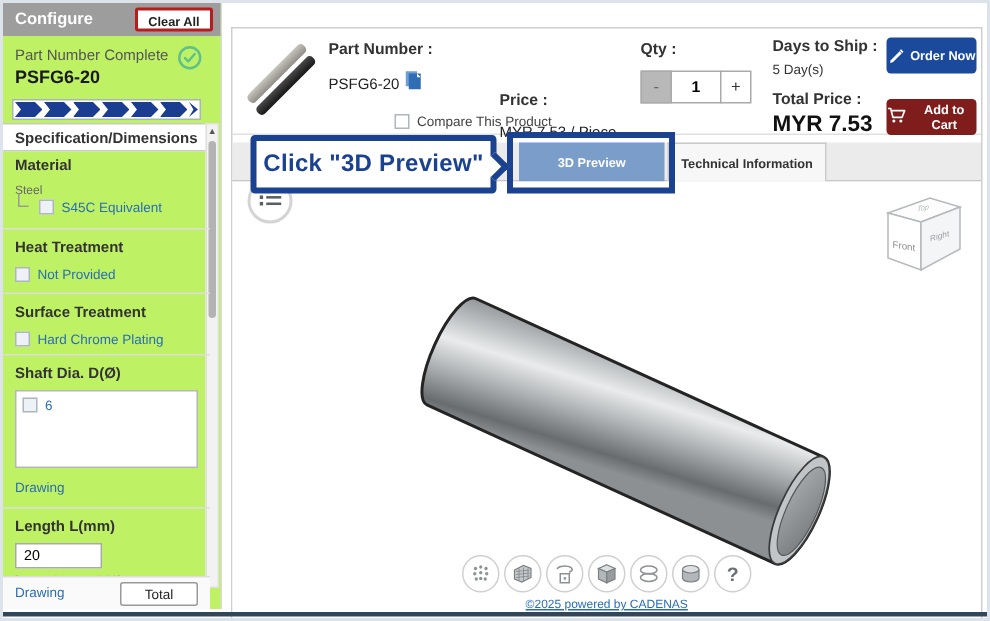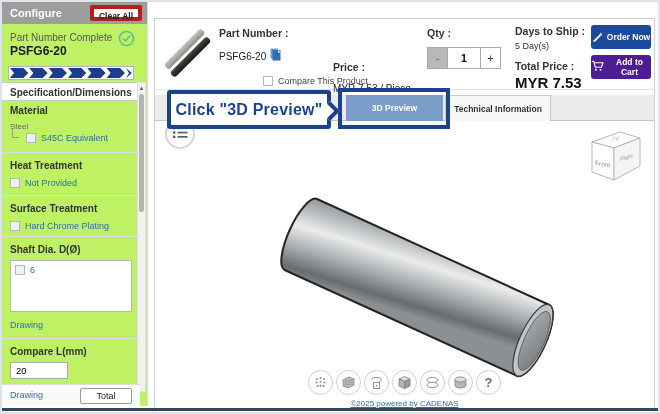--- a/index.html
+++ b/index.html
@@ -6,21 +6,21 @@
   html,body { width:660px; height:414px; }
   body { font-family:"Liberation Sans", sans-serif; background:#fff; }
   .page { position:relative; width:660px; height:414px; background:#fff;
           border:2px solid #dde3ea; overflow:hidden; }
 
   
   .sidebar { position:absolute; left:0; top:0; width:146px; height:404px; background:#bef264; border-right:1px solid #d9d9d9; }
   .sb-head { position:absolute; left:0; top:0; width:100%; height:22px; background:#9d9d9d; }
   .sb-title { position:absolute; left:8px; top:5px; color:#fff; font-size:11px; font-weight:bold; }
   .clear-all-btn { position:absolute; right:5px; top:3px; width:52px; height:16px; background:#fff;
-                   border:4px solid #b91c1c; font-size:8.5px; font-weight:bold; color:#222; text-align:center; line-height:14px; border-radius:2px; cursor:pointer; }
+                   border:2px solid #b91c1c; font-size:8.5px; font-weight:bold; color:#222; text-align:center; line-height:14px; border-radius:2px; cursor:pointer; }
   .status-label { position:absolute; left:8px; top:30px; font-size:10px; color:#555; }
   .sb-partno { position:absolute; left:8px; top:42px; font-size:12px; font-weight:bold; color:#1a1a1a; }
   .complete-check { position:absolute; right:12px; top:28px; }
   .progress { position:absolute; left:6px; top:64px; width:126px; height:14px; border:1px solid #a9b4bf; background:#fff;
               display:flex; gap:1px; padding:1px; align-items:stretch; }
   .chev { flex:1; background:#1b3d91; clip-path:polygon(0 0,calc(100% - 5px) 0,100% 50%,calc(100% - 5px) 100%,0 100%,4px 50%); }
   .chev-tip { flex:0 0 6px; background:#1b3d91; clip-path:polygon(0 0,100% 50%,0 100%,3px 50%); }
   .spec-header { position:absolute; left:0; top:80px; width:138px; height:19px; border-top:1px solid #c9c9c9; border-bottom:1px solid #c9c9c9;
                  font-size:10px; font-weight:bold; color:#333; padding:4px 0 0 8px; background:#fff; }
   .sb-scroll { position:absolute; right:1px; top:80px; width:9px; height:310px; background:#f2f2f2; border:1px solid #e0e0e0; }
@@ -68,21 +68,21 @@
   .step-plus { background:#fff; color:#333; margin-left:-1px; }
   .qty-val { width:33px; height:22px; border:1px solid #aaa; border-left:none; text-align:center; font-size:10.5px; font-weight:bold; font-family:"Liberation Sans",sans-serif; }
   .h-col-days { position:absolute; left:360px; top:6px; }
   .days-val { margin-top:4px; font-size:9px; color:#333; }
   .total-label { margin-top:9px; font-size:10.5px; font-weight:bold; color:#333; }
   .total-val { margin-top:2px; font-size:15px; font-weight:bold; color:#111; }
   .h-buttons { position:absolute; left:436px; top:6px; width:60px; }
   .act-btn { width:60px; height:24px; border:none; border-radius:3px; color:#fff; font-size:8.5px; font-weight:bold;
              display:flex; align-items:center; justify-content:center; gap:4px; cursor:pointer; font-family:"Liberation Sans",sans-serif; }
   .order { background:#1b4a9c; }
-  .cart { background:#4c1d95; margin-top:6px;text-align:center; }
+  .cart { background:#7f1d1d; margin-top:17px;text-align:center; }
 
   
   .tabstrip { position:absolute; left:0; top:76px; width:100%; height:26px; background:#ebebeb; border-bottom:1px solid #c6c6c6; }
   .tab { position:absolute; top:0; height:26px; font-size:8.5px; font-weight:bold; text-align:center; line-height:26px; cursor:pointer; }
   .tab-preview { left:191px; width:97px; background:#7b9dc9; color:#fff; }
   .tab-tech { left:290px; width:106px; background:#f7f7f7; color:#333; border:1px solid #c9c9c9; border-bottom:none; }
   .highlight-box { position:absolute; left:183px; top:69px; width:112px; height:41px; border:4px solid #1b4191; z-index:5; pointer-events:none; }
 
   
   .callout { position:absolute; left:12px; top:71px; width:164px; height:39px; background:#fff; border:4px solid #1b4191;
@@ -169,21 +169,21 @@
     <div class="sec-title" style="top:242px;">Shaft Dia. D(Ø)</div>
     <div class="listbox" style="top:258px;">
       <div class="opt-row">
         <span class="cb"></span>
         <span class="opt-label">6</span>
       </div>
     </div>
     <div class="sb-link" style="top:318px;">Drawing</div>
     <div class="divider" style="top:336px;"></div>
 
-    <div class="sec-title" style="top:344px;">Compare L(mm)</div>
+    <div class="sec-title" style="top:344px;">Length L(mm)</div>
     <input class="len-input" style="top: 360px;" value="20">
     <div class="range-note" style="top:380px;">[20-600/1mm Unit(s)]</div>
 
     <div class="sb-bottom">
       <div class="sb-link">Drawing</div>
       <button class="clear-btn">Total</button>
     </div>
   </div>
 
   <div class="main">

